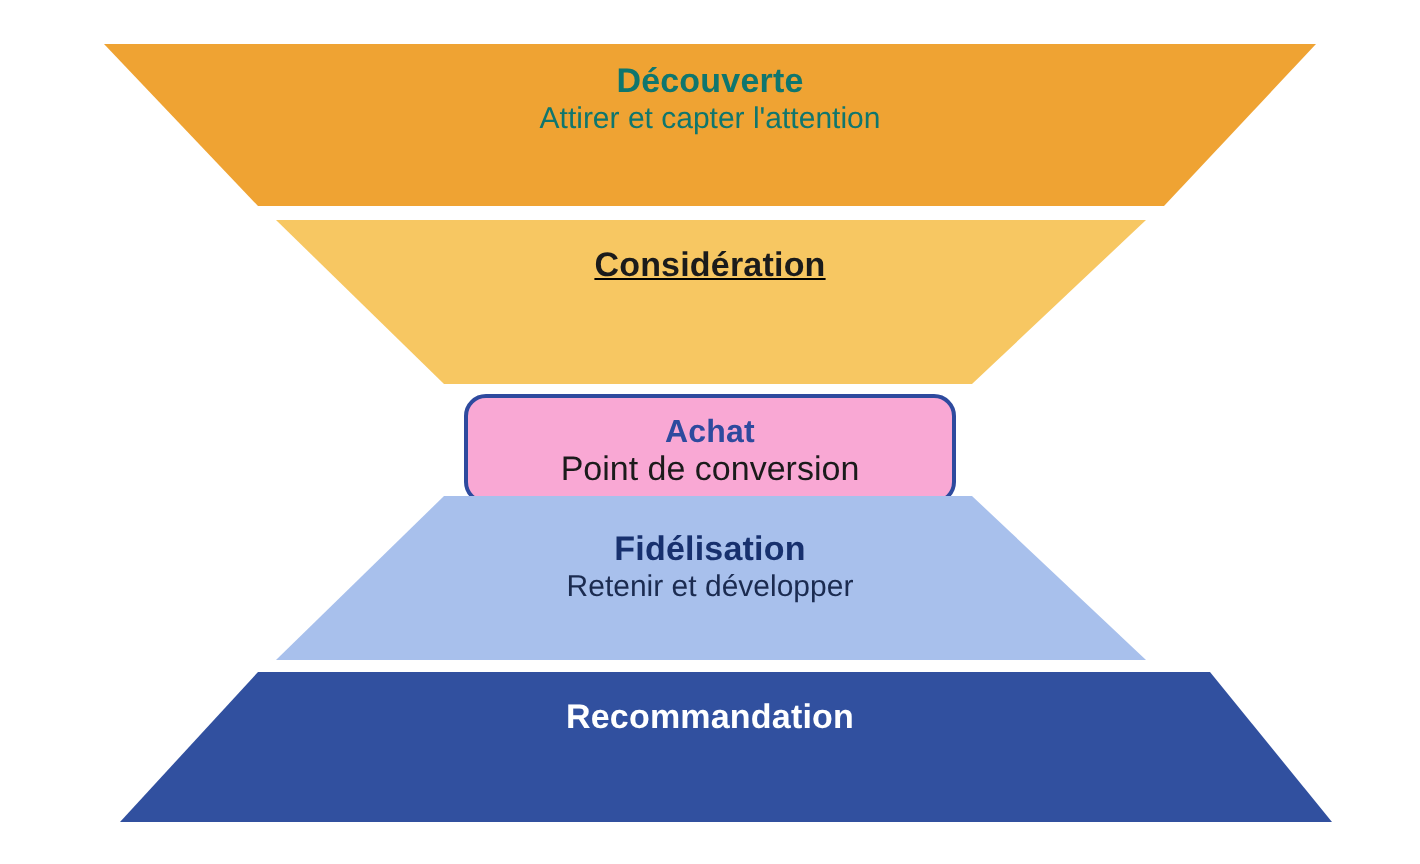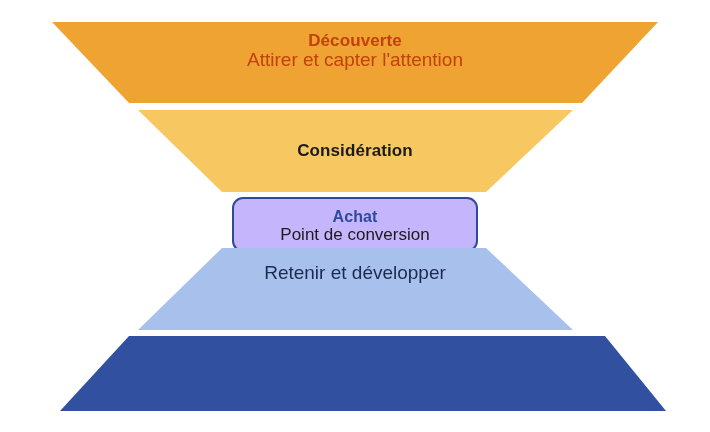--- a/index.html
+++ b/index.html
@@ -39,43 +39,43 @@
     pointer-events: none;
   }
   .stage-title {
     font-weight: bold;
     font-size: 17px;
     line-height: 21px;
     letter-spacing: 0.1px;
     margin: 0;
   }
   .stage-sub {
-    font-size: 19px;
+    font-size: 15px;
     line-height: 18px;
     margin: 0;
   }
 
   
   #stage-decouverte .stage-labels { top: 30px; }
   #stage-decouverte .stage-title,
-  #stage-decouverte .stage-sub { color: #c2410c; }
+  #stage-decouverte .stage-sub { color: #0f766e; }
 
   
-  #stage-consideration .stage-labels { top: 140px; }
+  #stage-consideration .stage-labels { top: 122px; text-decoration: underline; }
   #stage-consideration .stage-title { color: #1b1b1b; }
   #stage-consideration .stage-sub { color: #333333; }
 
   
   #stage-achat {
     position: absolute;
     left: 232px;
     top: 197px;
     width: 246px;
     height: 55px;
-    background: #c4b5fd;
+    background: #f9a8d4;
     border: 2.5px solid #2e4a9e;
     border-radius: 11px;
     box-sizing: border-box;
     display: flex;
     flex-direction: column;
     align-items: center;
     justify-content: center;
   }
   #stage-achat .stage-title { color: #2e4a9e; font-size: 16px; line-height: 19px; }
   #stage-achat .stage-sub { color: #1b1b1b; font-size: 17px; line-height: 17px; }
@@ -117,25 +117,27 @@
   <div id="stage-achat">
     <p class="stage-title">Achat</p>
     <p class="stage-sub">Point de conversion</p>
   </div>
 
   <div class="stage" id="stage-fidelisation">
     <svg width="710" height="432" viewBox="0 0 710 432" aria-hidden="true">
       <path d="M 222 248 L 486 248 L 573 330 L 138 330 Z" fill="#A8C0EC"></path>
     </svg>
     <div class="stage-labels">
+      <p class="stage-title">Fidélisation</p>
       <p class="stage-sub">Retenir et développer</p>
     </div>
   </div>
 
   <div class="stage" id="stage-recommandation">
     <svg width="710" height="432" viewBox="0 0 710 432" aria-hidden="true">
       <path d="M 129 336 L 605 336 L 666 411 L 60 411 Z" fill="#31509F"></path>
     </svg>
     <div class="stage-labels">
+      <p class="stage-title">Recommandation</p>
     </div>
   </div>
 
 </div>
 
 </body></html>

